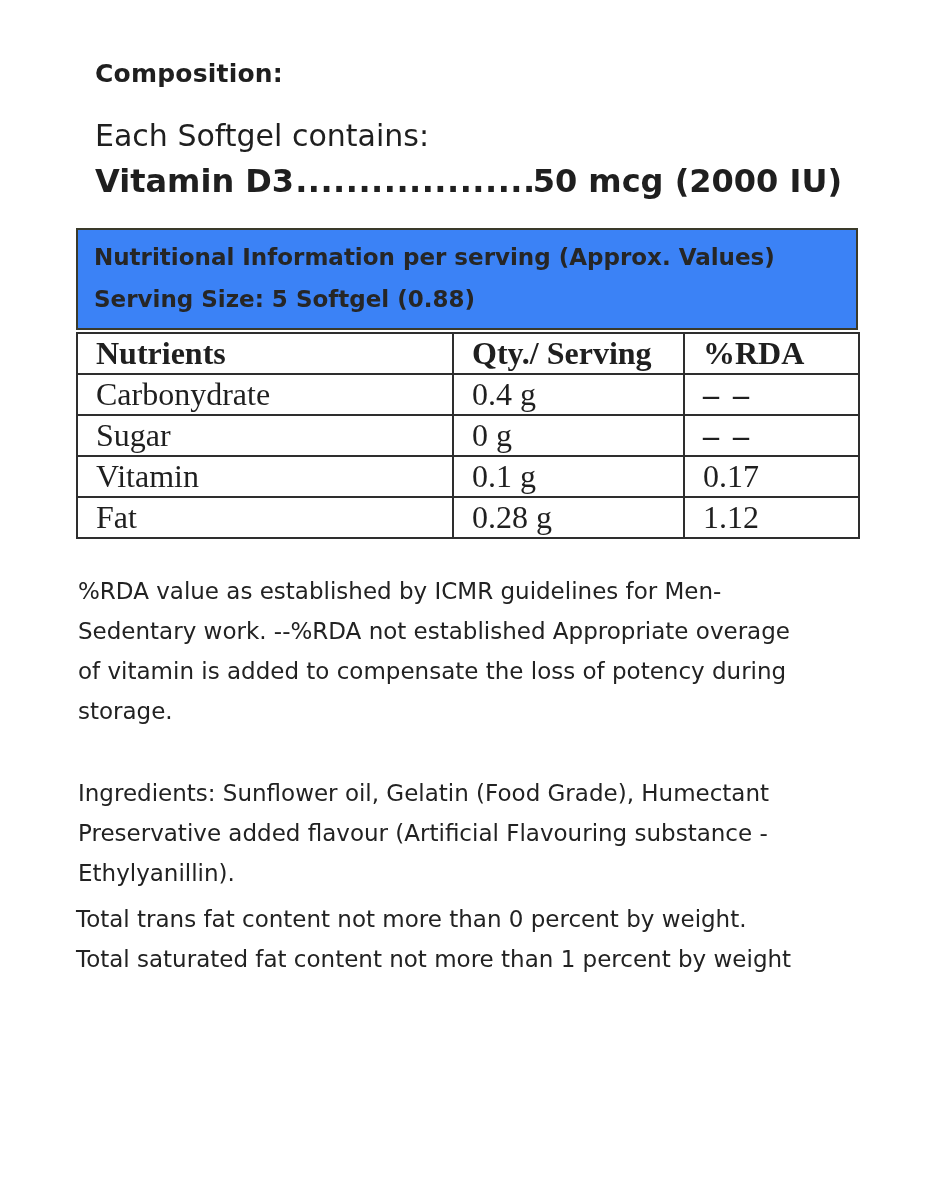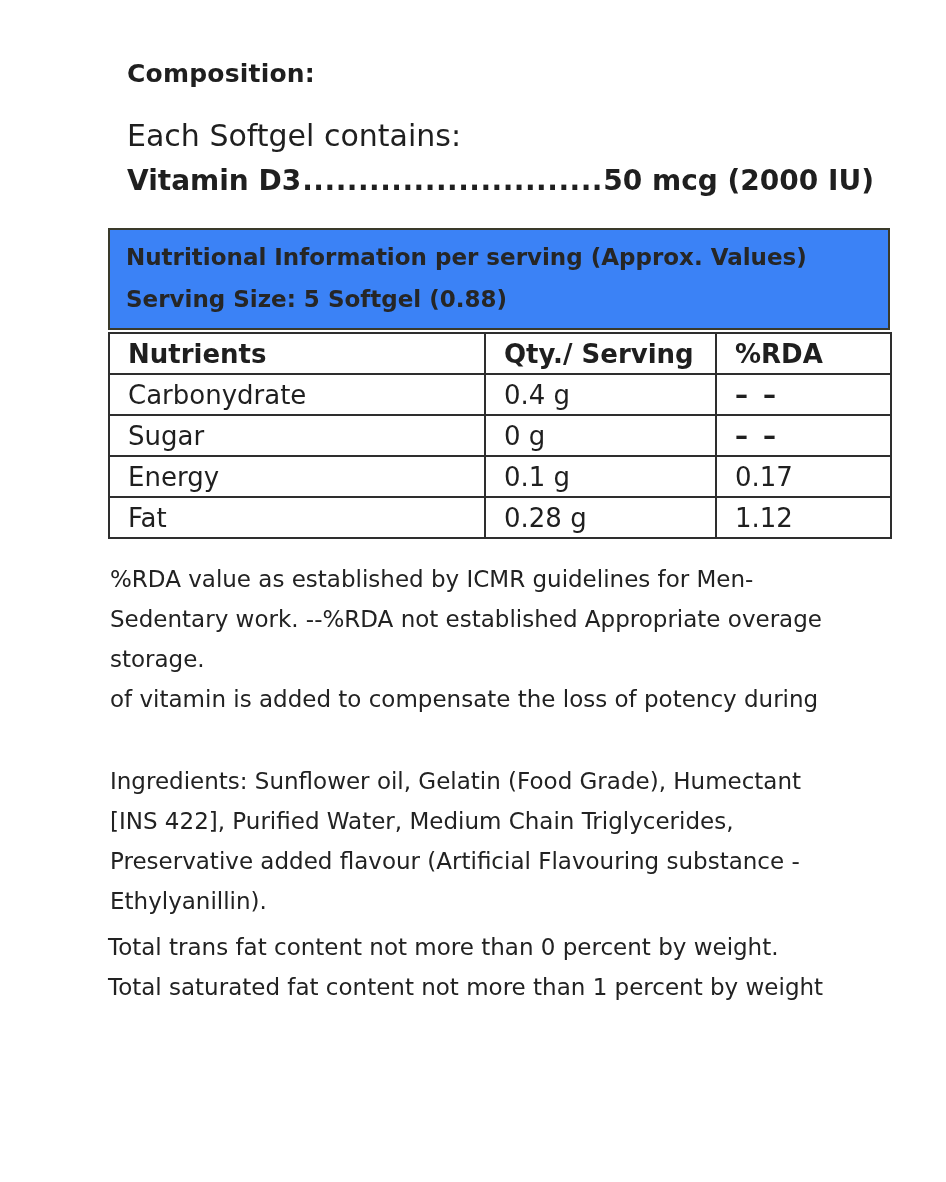--- a/index.html
+++ b/index.html
@@ -4,21 +4,21 @@
 <style>
   html, body { margin: 0; padding: 0; background: #ffffff; }
   .page {
     position: relative;
     width: 946px;
     height: 1096px;
     background: #ffffff;
     font-family: "DejaVu Sans", "Liberation Sans", sans-serif;
     color: #1f1f1f;
     box-sizing: border-box;
-    padding: 0 108px;
+    padding: 0 76px;
     overflow: hidden;
   }
 
   
   .composition { padding-left: 19px; padding-top: 58px; }
   .composition-heading {
     margin: 0;
     font-size: 25px;
     font-weight: 700;
     line-height: 32px;
@@ -27,21 +27,21 @@
   .composition-sub {
     margin-top: 30px;
     font-size: 30px;
     font-weight: 400;
     line-height: 32px;
   }
   .vitamin-line {
     margin-top: 12px;
     display: flex;
     align-items: flex-start;
-    font-size: 28px;
+    font-size: 32px;
     font-weight: 700;
     line-height: 34px;
     width: 747px;
   }
   .vitamin-name { white-space: nowrap; }
   .vitamin-leader {
     flex: 1;
     overflow: hidden;
     white-space: nowrap;
     font-weight: 700;
@@ -66,21 +66,22 @@
     line-height: 42px;
     color: #262626;
     white-space: nowrap;
   }
 
   
   table.nutrition {
     width: 782px;
     border-collapse: collapse;
     table-layout: fixed;
-    font-size: 26px;
+    font-size: 32px;
+    font-family: Liberation Serif, serif;
   }
   table.nutrition th, table.nutrition td {
     border: 2px solid #2e2e2e;
     height: 41px;
     box-sizing: border-box;
     padding: 0 0 0 18px;
     vertical-align: middle;
     text-align: left;
     overflow: hidden;
     white-space: nowrap;
@@ -91,21 +92,21 @@
   td.cell-rda { text-align: right; padding: 0 36px 0 0; }
   td.indent { padding-left: 38px; }
   td.dash-low {
     vertical-align: bottom;
     padding-bottom: 5px;
     font-weight: 700;
     letter-spacing: 3px;
   }
 
   
-  .note-block { margin-top: 20px; padding-left: 2px; }
+  .note-block { margin-top: 32px; padding-left: 2px; }
   .note-line {
     font-size: 23px;
     font-weight: 400;
     line-height: 40px;
     white-space: nowrap;
     color: #222222;
   }
   .ingredients-block { margin-top: 42px; }
   .fat-lines { margin-top: 6px; }
 </style>
@@ -147,42 +148,41 @@
         <td>Carbonydrate</td>
         <td class="cell-qty">0.4 g</td>
         <td class="cell-rda dash-low">– –</td>
       </tr>
       <tr>
         <td class="indent">Sugar</td>
         <td class="cell-qty">0 g</td>
         <td class="cell-rda dash-low">– –</td>
       </tr>
       <tr>
-        <td>Energy</td>
+        <td>Vitamin</td>
         <td class="cell-qty">0.1 g</td>
         <td class="cell-rda">0.17</td>
       </tr>
       <tr>
         <td>Fat</td>
         <td class="cell-qty">0.28 g</td>
         <td class="cell-rda">1.12</td>
       </tr>
     </tbody>
   </table>
 
   <div class="note-block">
     <div class="note-line">%RDA value as established by ICMR guidelines for Men-</div>
     <div class="note-line">Sedentary work. --%RDA not established Appropriate overage</div>
+    <div class="note-line">of vitamin is added to compensate the loss of potency during</div>
     <div class="note-line">storage.</div>
-    <div class="note-line">of vitamin is added to compensate the loss of potency during</div>
   </div>
 
   <div class="note-block ingredients-block">
     <div class="note-line">Ingredients: Sunflower oil, Gelatin (Food Grade), Humectant</div>
-    <div class="note-line">[INS 422], Purified Water, Medium Chain Triglycerides,</div>
     <div class="note-line">Preservative added flavour (Artificial Flavouring substance -</div>
     <div class="note-line">Ethylyanillin).</div>
   </div>
 
   <div class="fat-lines">
     <div class="note-line">Total trans fat content not more than 0 percent by weight.</div>
     <div class="note-line">Total saturated fat content not more than 1 percent by weight</div>
   </div>
 
 </div>

